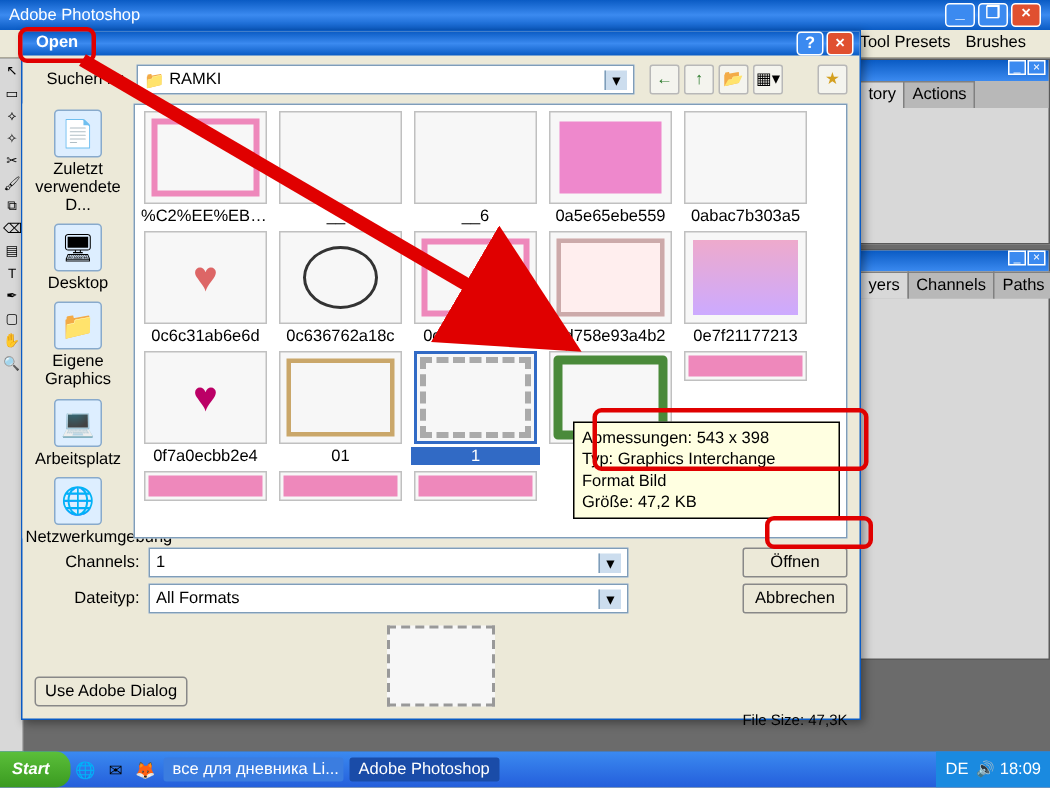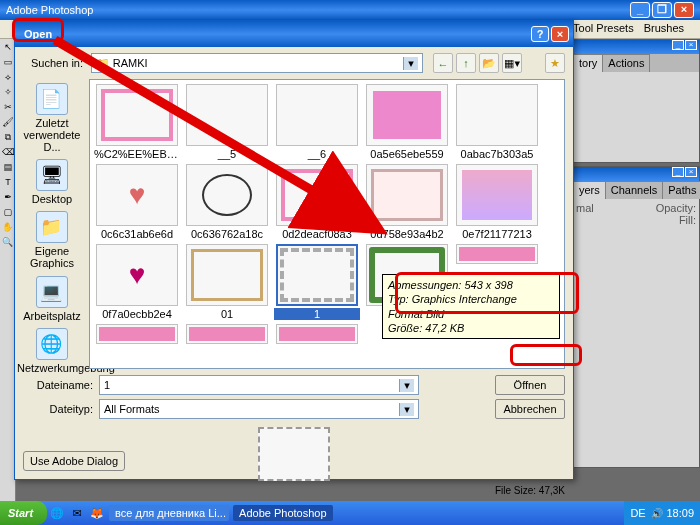--- a/index.html
+++ b/index.html
@@ -28,21 +28,21 @@
 
 .taskbar { position: absolute; bottom: 0; left: 0; right: 0; height: 24px; background: linear-gradient(#3b8af0,#245edb); display: flex; align-items: center; }
 .start { height: 24px; background: linear-gradient(#5bbf3a,#3a9a20); color: #fff; font-weight: bold; font-style: italic; padding: 0 14px 0 8px; border-radius: 0 10px 10px 0; display: flex; align-items: center; font-size: 12px; }
 .tb-item { height: 16px; background: #3b7de0; color: #fff; padding: 0 6px; margin: 0 2px; display: flex; align-items: center; border-radius: 2px; font-size: 10px; max-width: 120px; overflow: hidden; white-space: nowrap; }
 .tb-item.active { background: #1a4ca8; }
 .tray { margin-left: auto; background: #1a8ae0; height: 24px; padding: 0 6px; color: #fff; display: flex; align-items: center; font-size: 10px; }
 .ql { width: 18px; height: 18px; margin: 0 1px; display: flex; align-items: center; justify-content: center; font-size: 11px; }
 
 
 .dialog { position: absolute; top: 20px; left: 14px; width: 560px; height: 460px; background: #ece9d8; border: 1px solid #0a5bc4; box-shadow: 2px 2px 6px rgba(0,0,0,0.4); }
-.dlg-title { height: 26px; background: linear-gradient(#0a5bc4,#3b8af0,#0a5bc4); display: flex; align-items: center; padding: 0 4px; }
+.dlg-title { height: 16px; background: linear-gradient(#0a5bc4,#3b8af0,#0a5bc4); display: flex; padding: 0 4px; }
 .dlg-title-text { color: #fff; font-weight: bold; padding: 1px 5px; }
 .dlg-title .right { margin-left: auto; display: flex; gap: 2px; }
 .dlg-btn { width: 18px; height: 16px; border-radius: 3px; text-align: center; font-weight: bold; color: #fff; line-height: 14px; }
 .dlg-close { background: #e05030; border: 1px solid #fff; }
 .dlg-help { background: #3b8af0; border: 1px solid #fff; }
 
 .dlg-top { display: flex; align-items: center; padding: 6px 8px; gap: 4px; }
 .dlg-top label { width: 60px; text-align: right; margin-right: 4px; }
 .combo { flex: 1; height: 20px; background: #fff; border: 1px solid #7f9db9; display: flex; align-items: center; padding: 0 4px; }
 .combo .arrow { margin-left: auto; width: 15px; text-align: center; background: #cde; border-left: 1px solid #7f9db9; }
@@ -139,25 +139,20 @@
       <div class="panel">
         <div class="panel-h">
             <div class="mini">_</div>
             <div class="mini">×</div>
           </div>
         <div class="panel-tabs">
           <span>yers</span>
           <span class="inactive">Channels</span>
           <span class="inactive">Paths</span>
         </div>
-        <div class="panel-body">
-          <span>mal</span>
-          <span style="float:right">Opacity:</span><br>
-          <span style="float:right">Fill:</span>
-        </div>
         <div class="panel-body" style="height:240px"></div>
       </div>
     </div>
   </div>
 
   <div class="taskbar">
     <div class="start">
       <span>Start</span>
     </div>
     <div class="ql">🌐</div>
@@ -318,31 +313,31 @@
             <div class="img" style="height:20px">
               <div style="position:absolute;inset:2px;background:#e8b"></div>
             </div>
           </div>
           <div class="thumb">
             <div class="img" style="height:20px">
               <div style="position:absolute;inset:2px;background:#e8b"></div>
             </div>
           </div>
         </div>
-      <div class="tooltip" style="left:292px; top:194px; width:178px;font-style:italic;">
+      <div class="tooltip" style="left:292px; top:211px; width:178px;">
         <div>Abmessungen: 543 x 398</div>
         <div>Typ: Graphics Interchange Format Bild</div>
         <div>Größe: 47,2 KB</div>
       </div>
     </div>
   </div>
 
   <div class="dlg-bottom">
     <div class="row">
-      <label>Dateiname:</label>
+      <label>Channels:</label>
       <div class="combo">
         <span>1</span>
         <span class="arrow">▾</span>
       </div>
       <div class="spacer"></div>
       <button><span>Öffnen</span></button>
     </div>
     <div class="row">
       <label>Dateityp:</label>
       <div class="combo">

